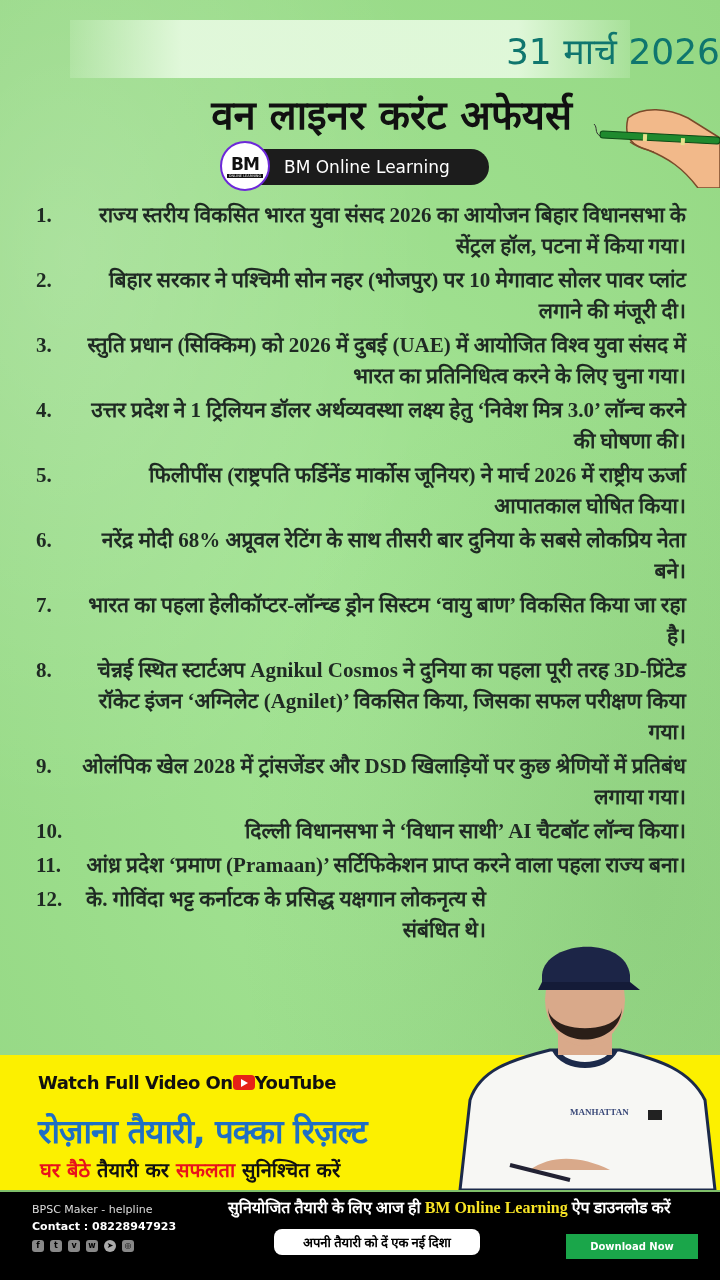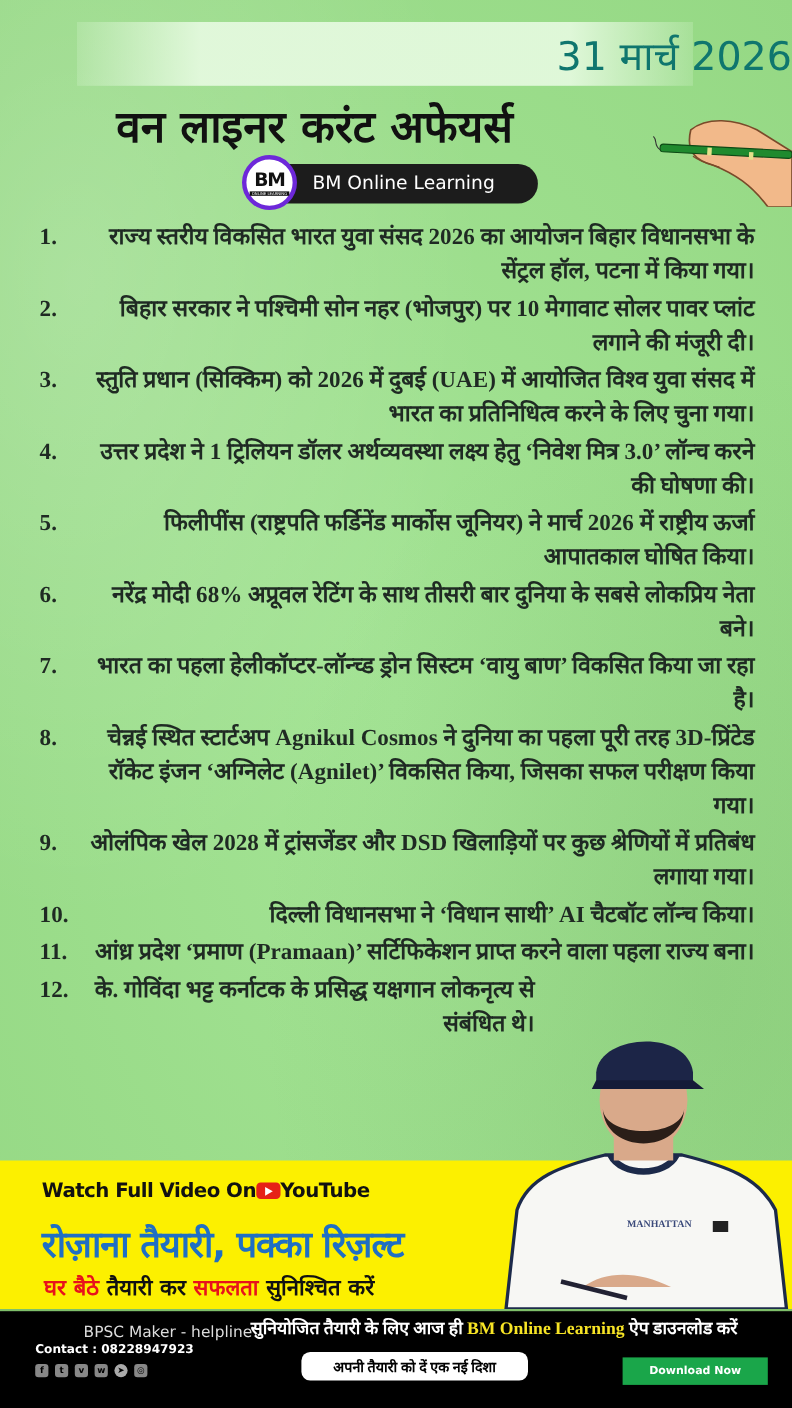--- a/index.html
+++ b/index.html
@@ -16,36 +16,36 @@
   .date-band {
     position: absolute; left: 70px; top: 20px; width: 560px; height: 58px;
     background: linear-gradient(90deg, rgba(230,250,225,0.2), rgba(235,252,230,0.85) 20%, rgba(235,252,230,0.85) 80%, rgba(230,250,225,0.2));
   }
   .date-title {
     position: absolute; left: 0; right: 0; top: 26px; text-align: right;
     font-family: "DejaVu Sans", sans-serif; font-weight: normal;
     font-size: 36px; color: #0f766e; letter-spacing: 0px;
   }
   .main-title {
-    position: absolute; left: 0; width: 572px; top: 86px; text-align: center;
+    position: absolute; left: 0; width: 572px; top: 86px; text-align: right;
     font-family: "DejaVu Sans", sans-serif; font-weight: bold;
     font-size: 40px; color: #111;
   }
   .hand {
     position: absolute; left: 588px; top: 98px; width: 132px; height: 90px;
   }
   .brand-pill {
     position: absolute; left: 244px; top: 149px; width: 245px; height: 36px;
     background: #1c1c1c; border-radius: 18px;
     display: flex; align-items: center; padding-left: 40px;
     font-family: "DejaVu Sans", sans-serif; color: #fff; font-size: 17px;
   }
   .brand-logo {
     position: absolute; left: 220px; top: 141px; width: 50px; height: 50px;
-    border-radius: 50%; background: #fff; border: 4px solid #6d28d9;
+    border-radius: 50%; background: #fff; border: 2px solid #6d28d9;
     display: flex; flex-direction: column; align-items: center; justify-content: center;
   }
   .brand-logo .bm {
     font-family: "DejaVu Sans", sans-serif; font-weight: bold; font-size: 17px; color: #111;
     line-height: 18px; letter-spacing: -1px;
   }
   .brand-logo .sub {
     font-family: "DejaVu Sans", sans-serif; font-size: 3.5px; background:#111; color:#fff; padding:0 2px; margin-top:1px;
   }
   .list {
@@ -86,21 +86,21 @@
   .sub-slogan .red { color: #e8121b; }
   .person {
     position: absolute; left: 450px; top: 930px; width: 270px; height: 260px;
   }
   .footer {
     position: absolute; left: 0; top: 1190px; width: 720px; height: 90px; background: #000;
     border-top: 2px solid #7fbf6a;
   }
   .helpline {
     position: absolute; left: 32px; top: 1203px; font-family: "DejaVu Sans", sans-serif;
-    color: #ddd; font-size: 14px; margin-left: 44px;
+    color: #ddd; font-size: 11px;
   }
   .contact {
     position: absolute; left: 32px; top: 1220px; font-family: "DejaVu Sans", sans-serif;
     color: #fff; font-size: 11px; font-weight: bold;
   }
   .socials {
     position: absolute; left: 32px; top: 1240px; display: flex; gap: 6px;
   }
   .socials span {
     width: 12px; height: 12px; border-radius: 3px; background: #888; color: #000;

